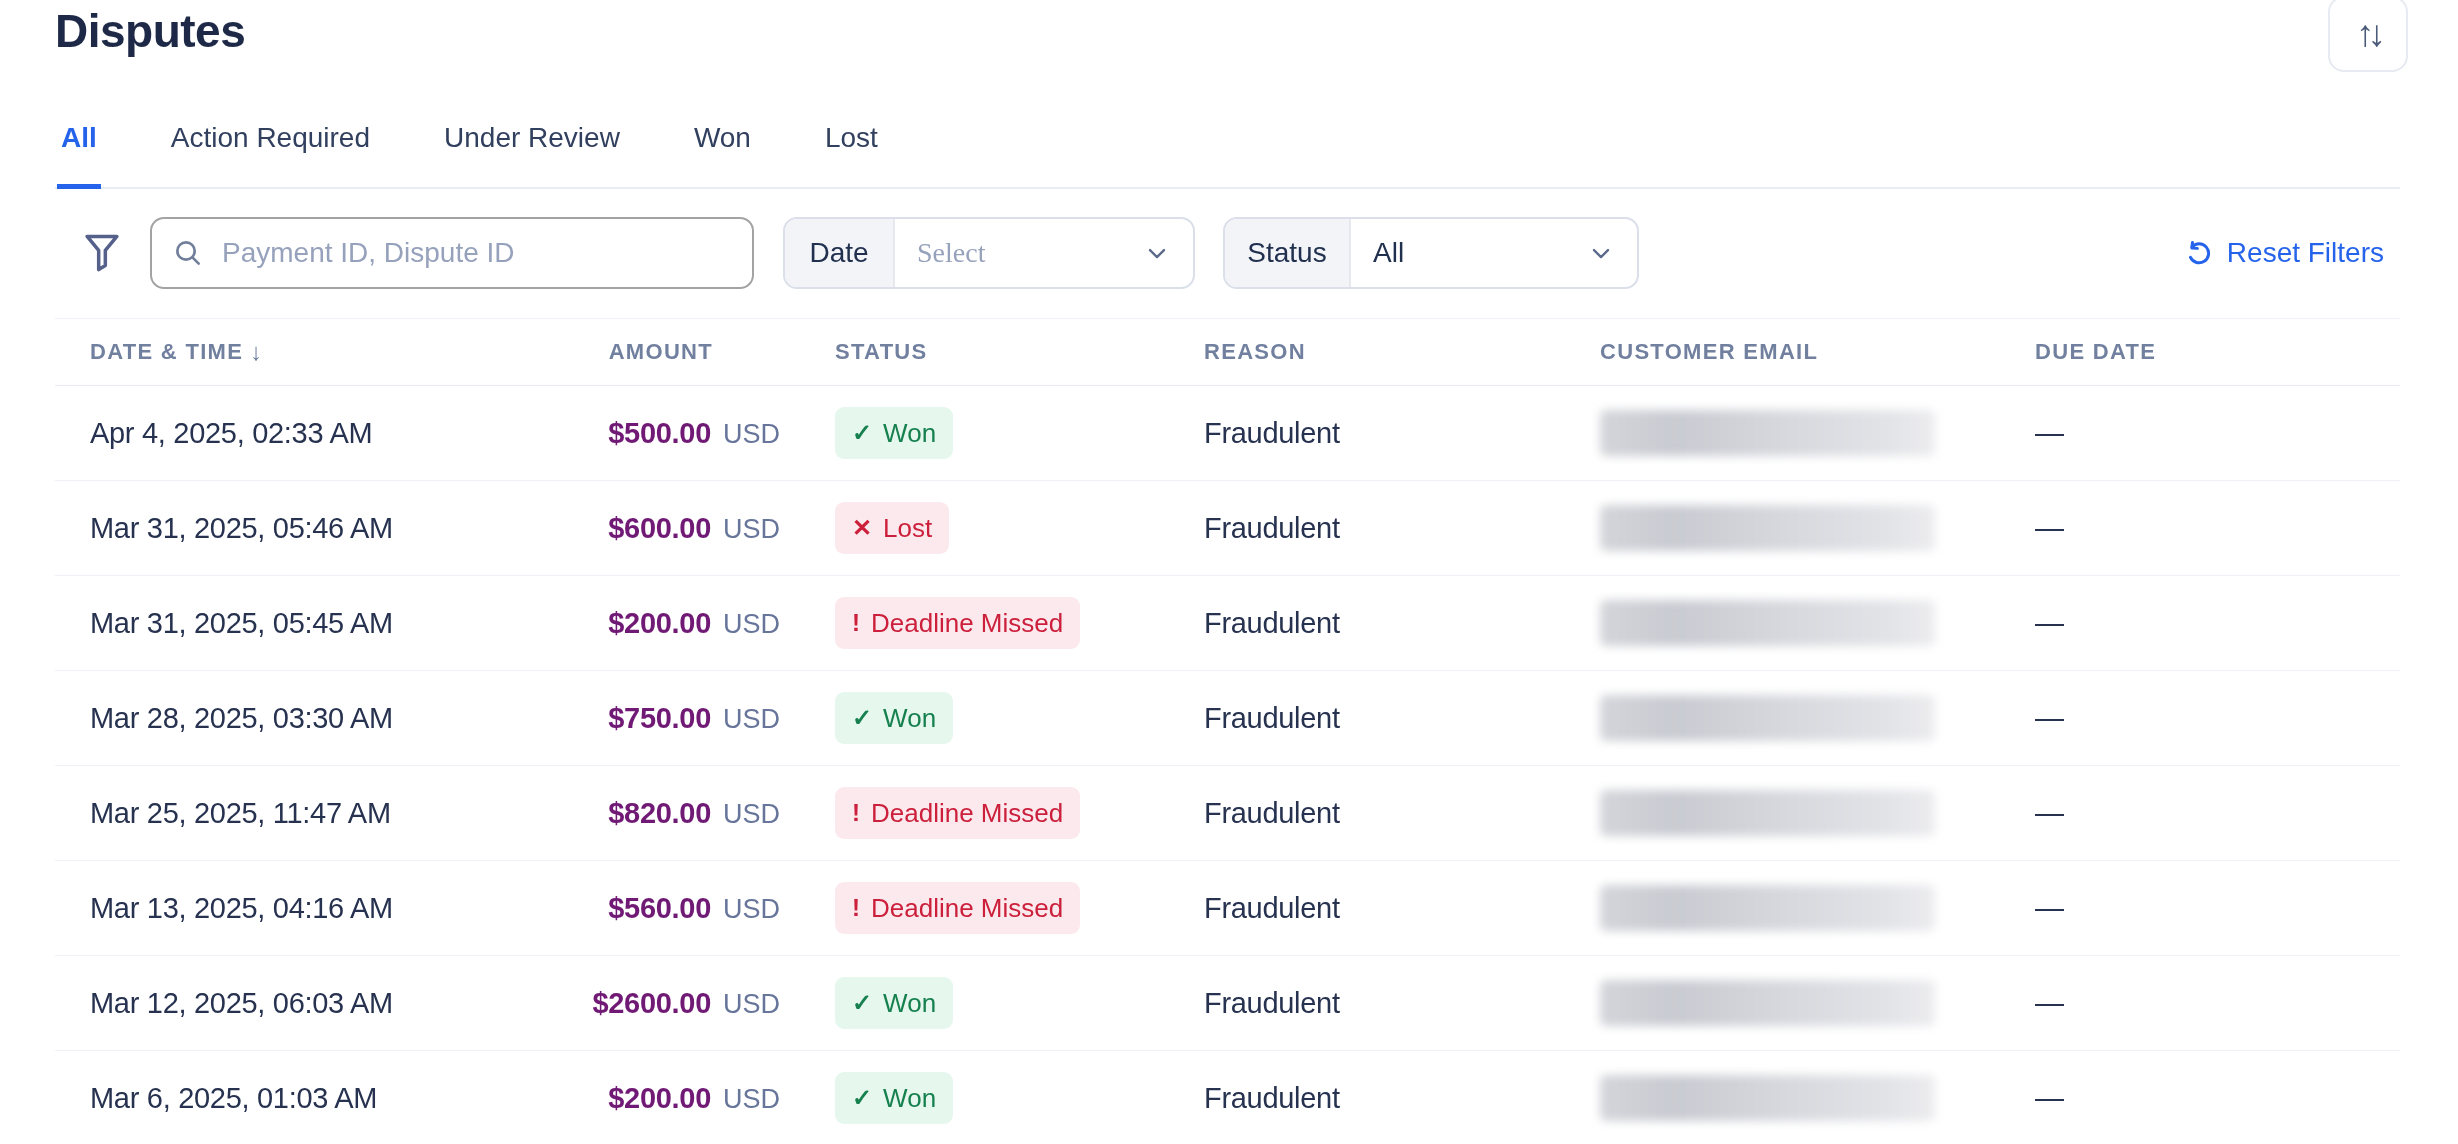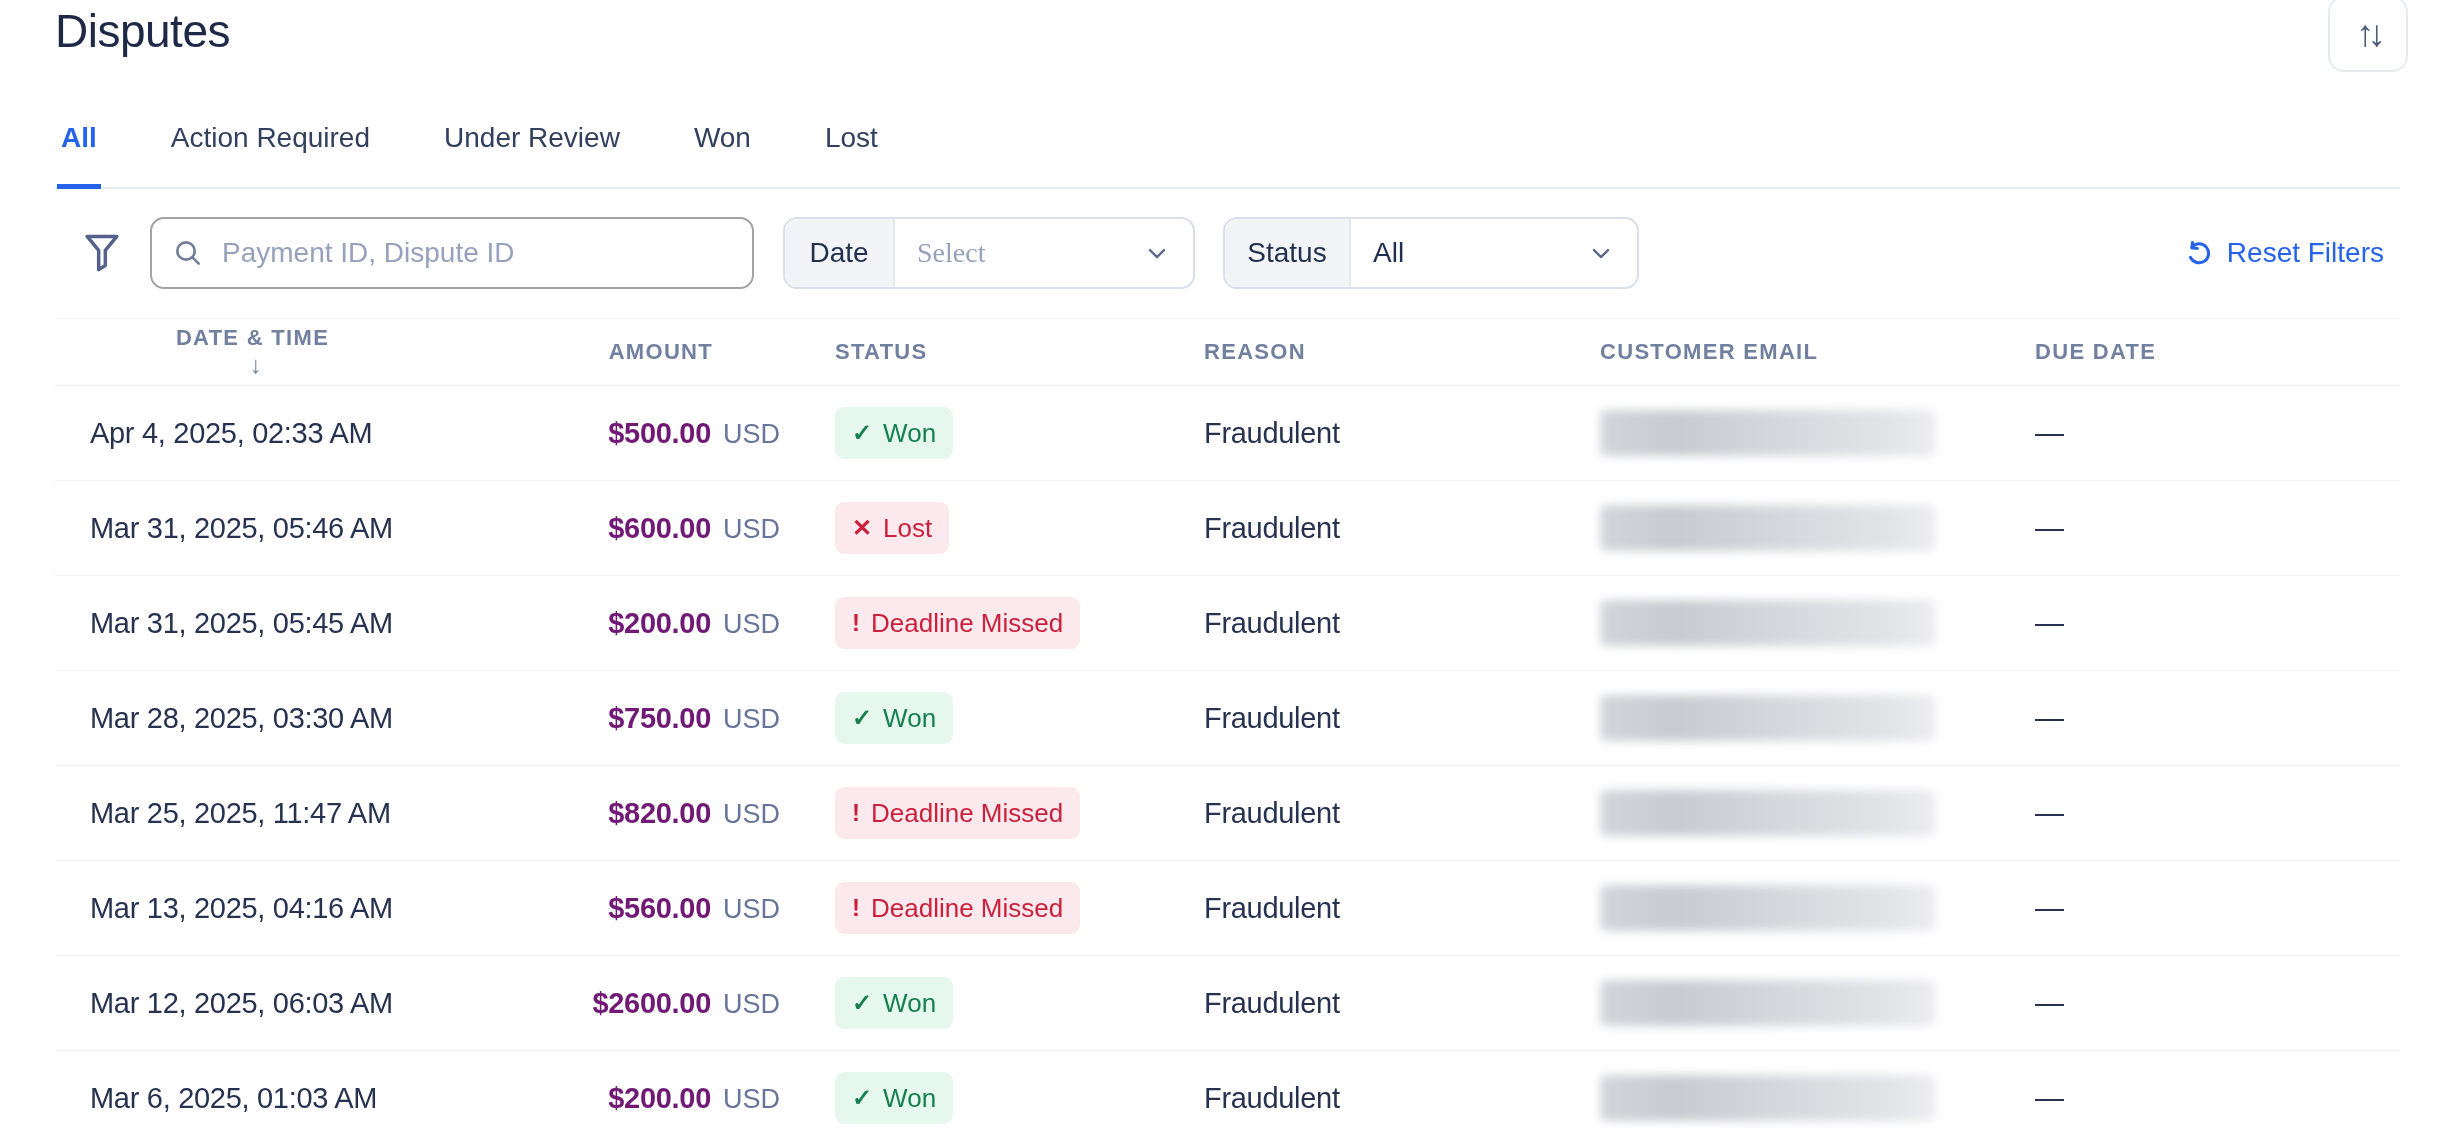--- a/index.html
+++ b/index.html
@@ -6,21 +6,21 @@
   html,body { margin:0; padding:0; }
   body {
     width:2458px; height:1144px; overflow:hidden; position:relative;
     background:#ffffff; color:#26324f;
     font-family:"Liberation Sans", sans-serif;
   }
   .page { padding:0 58px 0 55px; }
 
   
   .page-title {
-    margin:4px 0 9px; font-size:46px; font-weight:400; letter-spacing:-0.5px;
+    margin:4px 0 9px; font-size:46px; font-weight:700; letter-spacing:-0.5px;
     color:#1d2947;
   }
   .sort-btn {
     position:absolute; top:-4px; right:50px; width:80px; height:76px;
     background:#fff; border:2px solid #e7eaf1; border-radius:16px;
     display:flex; align-items:center; justify-content:center;
     color:#4a5a78; font-size:37px; letter-spacing:-7px; padding-right:7px;
     cursor:pointer;
   }
 
@@ -77,21 +77,21 @@
   .table { margin-top:29px; }
   .thead {
     display:flex; align-items:center; height:68px;
     border-top:1px solid #eef1f6; border-bottom:1px solid #e9ecf2;
     color:#71809f; font-size:22px; font-weight:700; letter-spacing:1.3px;
   }
   .trow {
     display:flex; align-items:center; height:95px;
     border-bottom:1px solid #eef1f6;
   }
-  .c1 { width:360px; padding-left:35px;flex-direction:column; }
+  .c1 { width:360px; padding-left:35px; }
   .c2 { width:370px; }
   .c3 { width:364px; padding-left:50px; }
   .c4 { width:396px; padding-left:55px; }
   .c5 { width:435px; padding-left:55px; }
   .c6 { width:420px; padding-left:55px; }
   .thead .c1 { display:flex; align-items:center; cursor:pointer; }
   .thead .c2 { text-align:right; padding-right:72px; }
   .sort-arrow { font-size:24px; margin-left:7px; letter-spacing:0; font-weight:400; }
 
   .cell-date { font-size:29px; color:#26324f; letter-spacing:-0.3px; }

